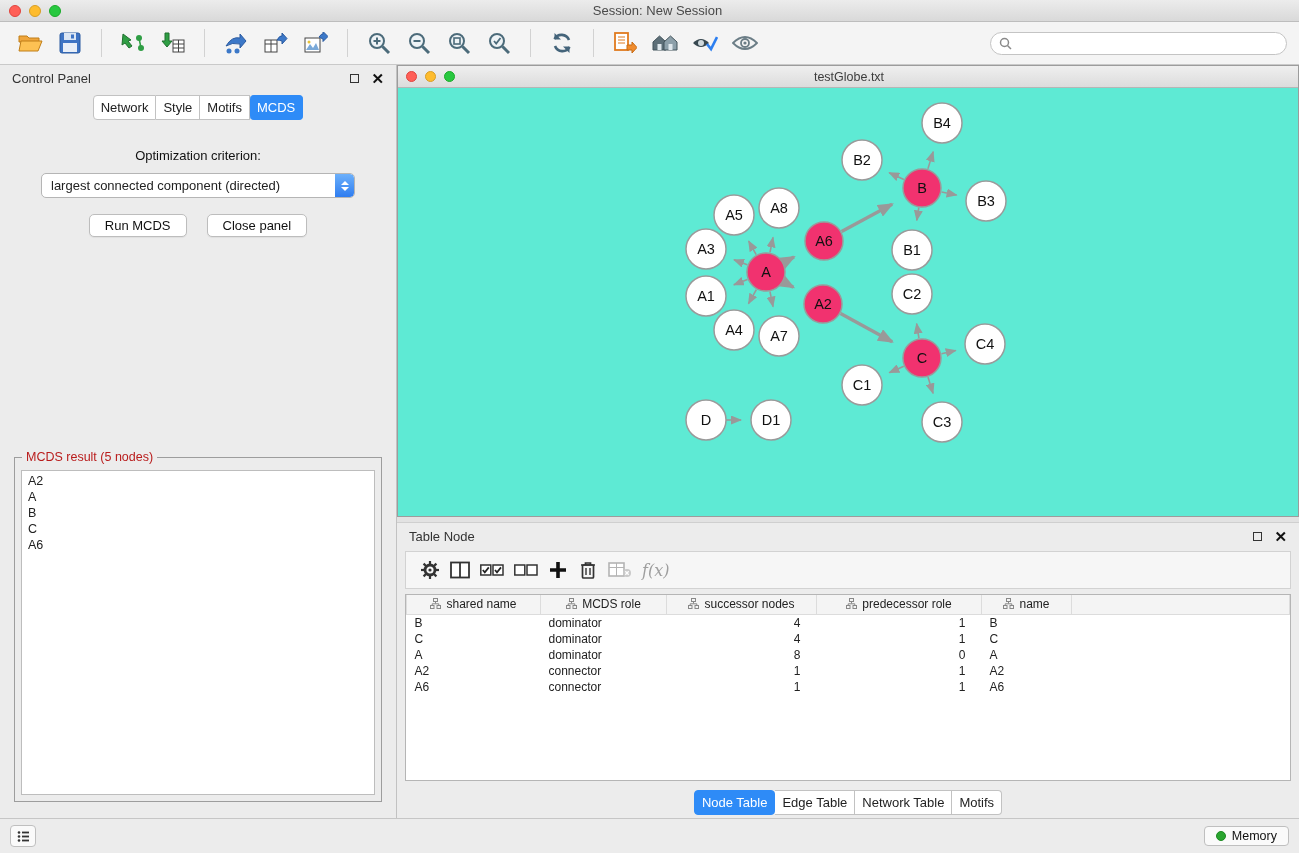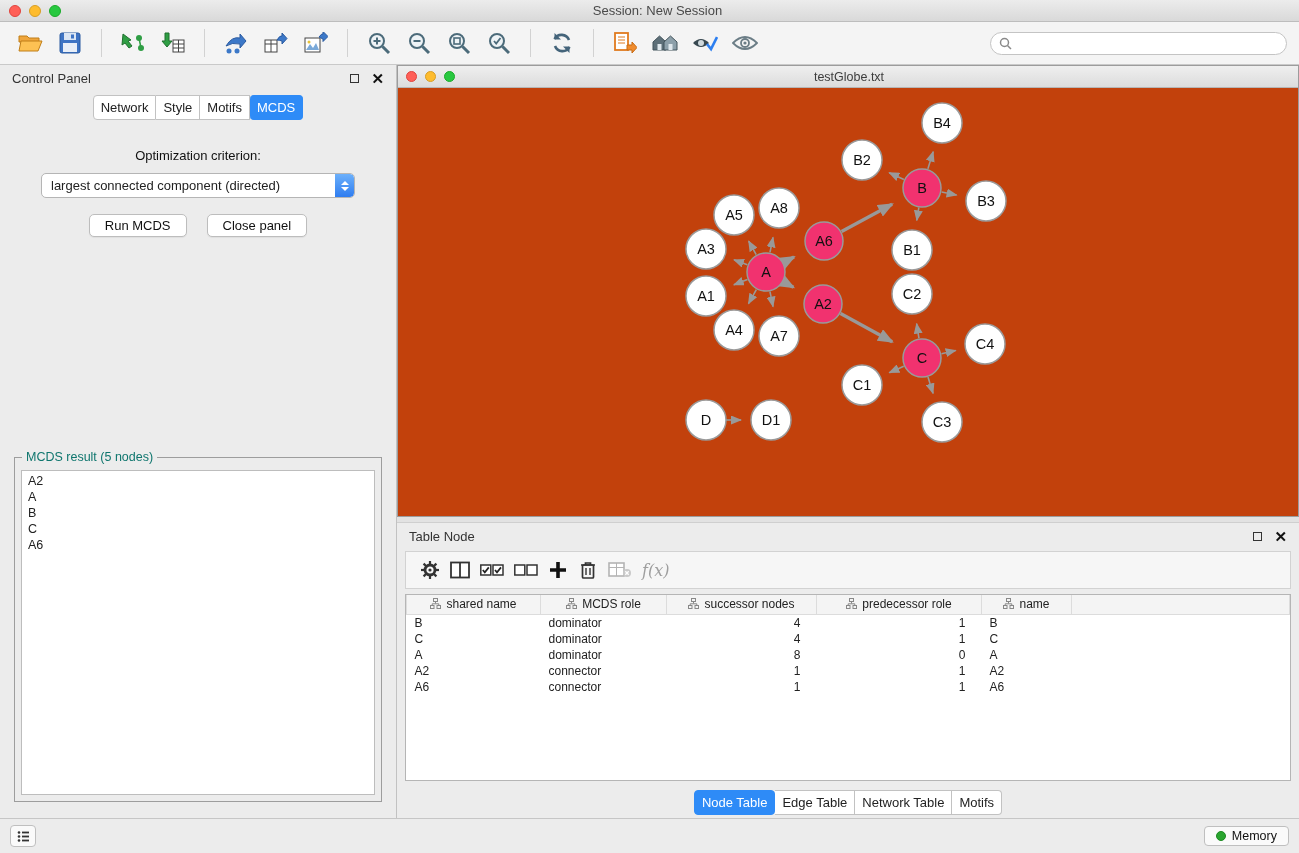--- a/index.html
+++ b/index.html
@@ -44,30 +44,30 @@
   .combo{width:314px;margin:0 auto;height:25px;background:#fff;border:1px solid #b5b5b5;border-radius:5px;display:flex;align-items:center;overflow:hidden}
   .combo-text{flex:1;padding:0 9px;font-size:13px;white-space:nowrap;overflow:hidden}
   .combo-arrows{width:19px;align-self:stretch;background:linear-gradient(#6cb0fb,#2f7df0);display:flex;flex-direction:column;align-items:center;justify-content:center;gap:2px;border-radius:0 4px 4px 0}
   .tri{width:0;height:0;border-left:4px solid transparent;border-right:4px solid transparent}
   .tri.up{border-bottom:4px solid #fff}
   .tri.down{border-top:4px solid #fff}
   .btn-row{display:flex;justify-content:center;gap:20px;margin-top:16px}
   .mac-btn{background:#fff;border:1px solid #bdbdbd;border-radius:5px;padding:3px 15px;font-size:13px;font-family:"Liberation Sans",sans-serif;box-shadow:0 1px 1px rgba(0,0,0,.06);color:#111}
 
   .result-group{margin:auto 14px 16px;position:relative;border:1px solid #9d9d9d;height:345px;padding:12px 6px 6px;display:flex}
-  .result-legend{position:absolute;top:-8px;left:7px;background:#ececec;padding:0 4px;font-size:12.5px;color:#0f766e}
+  .result-legend{position:absolute;top:-8px;left:7px;background:#ececec;padding:0 4px;font-size:12.5px;color:#b91c1c}
   .result-list{background:#fff;border:1px solid #bdbdbd;flex:1;overflow:auto;padding:2px 6px;font-size:12.5px;line-height:16px}
 
   
   .network-window{height:452px;border:1px solid #9c9c9c;background:#fff;display:flex;flex-direction:column;flex:0 0 452px}
   .nw-titlebar{height:22px;background:linear-gradient(#efefef,#dcdcdc);border-bottom:1px solid #b6b6b6;display:flex;align-items:center;position:relative;flex:0 0 22px}
   .nw-titlebar .lights{margin-left:8px}
   .nw-titlebar .light{width:11px;height:11px}
   .nw-title{position:absolute;left:2px;right:0;text-align:center;font-size:12.5px;color:#3c3c3c}
-  .nw-content{flex:1;position:relative;background:#c2410c;overflow:hidden}
+  .nw-content{flex:1;position:relative;background:#5eead4;overflow:hidden}
   .nw-content svg{position:absolute;left:0;top:0}
 
   
   .table-panel{flex:1;margin-top:5px;background:#ececec;display:flex;flex-direction:column;border-top:1px solid #cfcfcf;min-height:0}
   .tp-toolbar{height:38px;background:#f6f6f6;border:1px solid #d2d2d2;margin:2px 8px 0;display:flex;align-items:center;gap:10px;padding:0 14px;flex:0 0 38px}
   .tp-btn{background:none;border:none;padding:0;display:flex;align-items:center;justify-content:center;height:28px}
   .fx-label{font-family:"DejaVu Serif",serif;font-style:italic;font-size:16px;color:#9e9e9e}
   .tp-table-wrap{flex:1;margin:5px 8px;background:#fff;border:1px solid #b5b5b5;overflow:hidden;min-height:0}
   table.datatable{border-collapse:collapse;width:100%;table-layout:fixed;font-size:12px}
   .datatable th{background:#f4f4f4;border:1px solid #dcdcdc;border-top:none;font-weight:normal;font-size:12px;padding:2px 4px;height:19px;text-align:center;white-space:nowrap;overflow:hidden}

